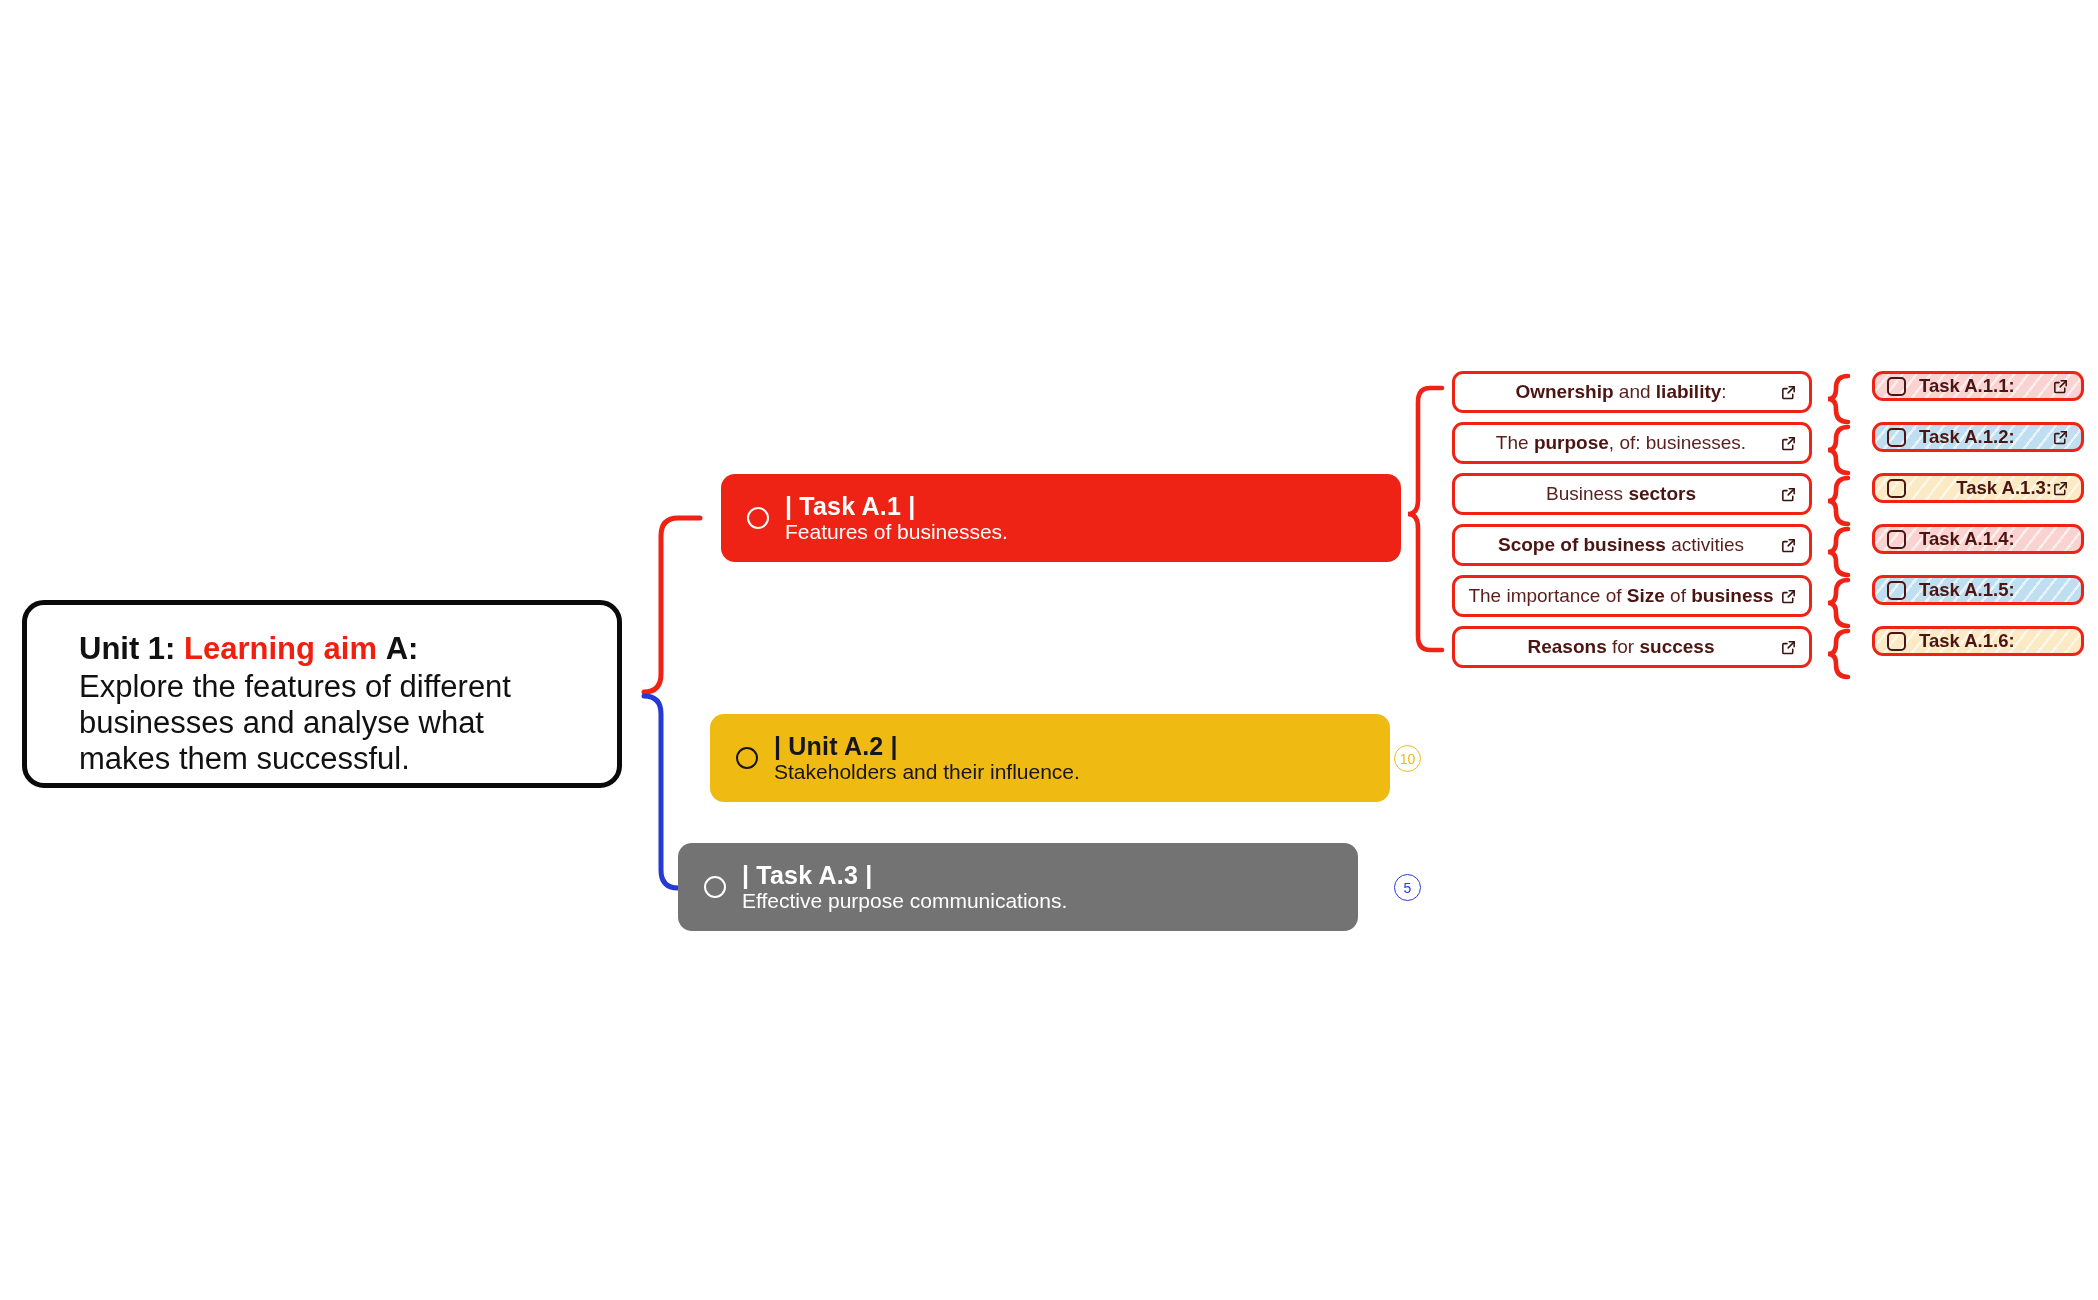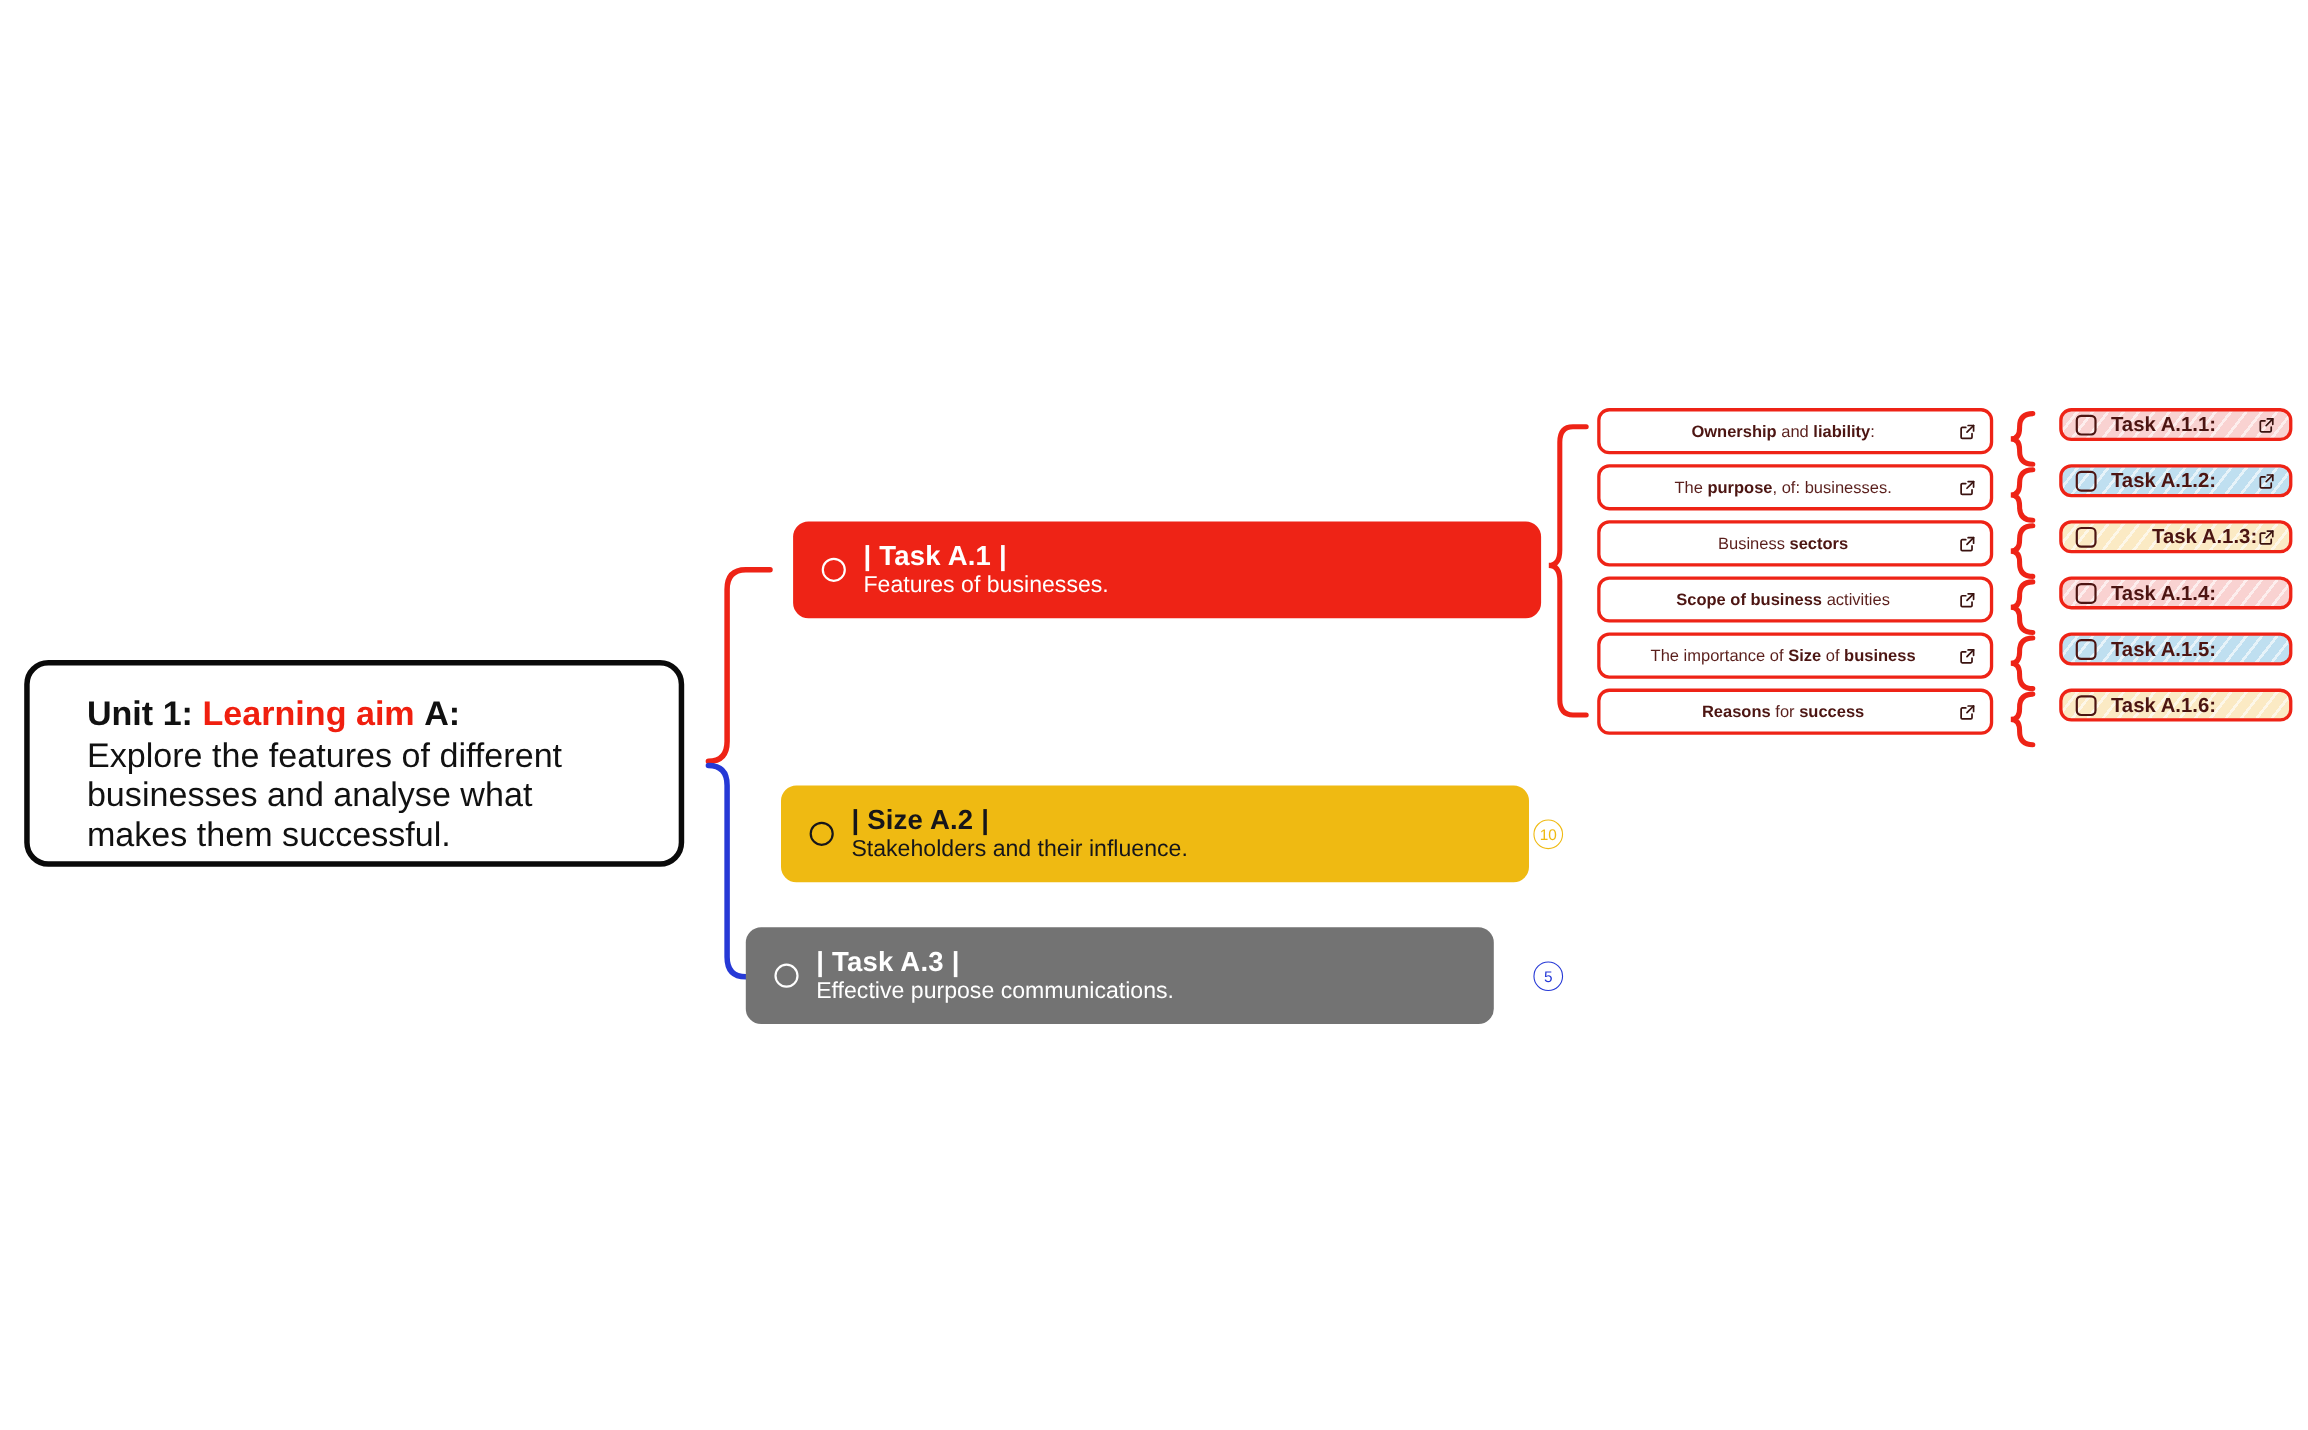--- a/index.html
+++ b/index.html
@@ -71,21 +71,21 @@
     position: absolute;
     left: 1452px;
     width: 360px; height: 42px;
     border: 3.4px solid #ee2316;
     border-radius: 11px;
     background: #ffffff;
     display: flex; align-items: center; justify-content: center;
     padding: 0 36px 0 14px;
   }
   .pill-text {
-    font-size: 15px; color: #5a1f1c; font-weight: 400;
+    font-size: 19px; color: #5a1f1c; font-weight: 400;
     white-space: nowrap; text-align: center;
   }
   .pill-text b { font-weight: 700; color: #4c1512; }
 
   
   .leaf {
     position: absolute;
     left: 1872px;
     width: 212px; height: 30px;
     border: 3.4px solid #ee2316;
@@ -172,21 +172,21 @@
     <span class="radio-ring"></span>
     <span class="task-text">
       <span class="task-title">| Task A.1 |</span><br>
       <span class="task-sub">Features of businesses.</span>
     </span>
   </div>
 
   <div class="task-card yellow">
     <span class="radio-ring"></span>
     <span class="task-text">
-      <span class="task-title">| Size A.2 |</span><br>
+      <span class="task-title">| Unit A.2 |</span><br>
       <span class="task-sub">Stakeholders and their influence.</span>
     </span>
   </div>
   <div class="badge b-yellow">10</div>
 
   <div class="task-card blue">
     <span class="radio-ring"></span>
     <span class="task-text">
       <span class="task-title">| Task A.3 |</span><br>
       <span class="task-sub">Effective purpose communications.</span>

